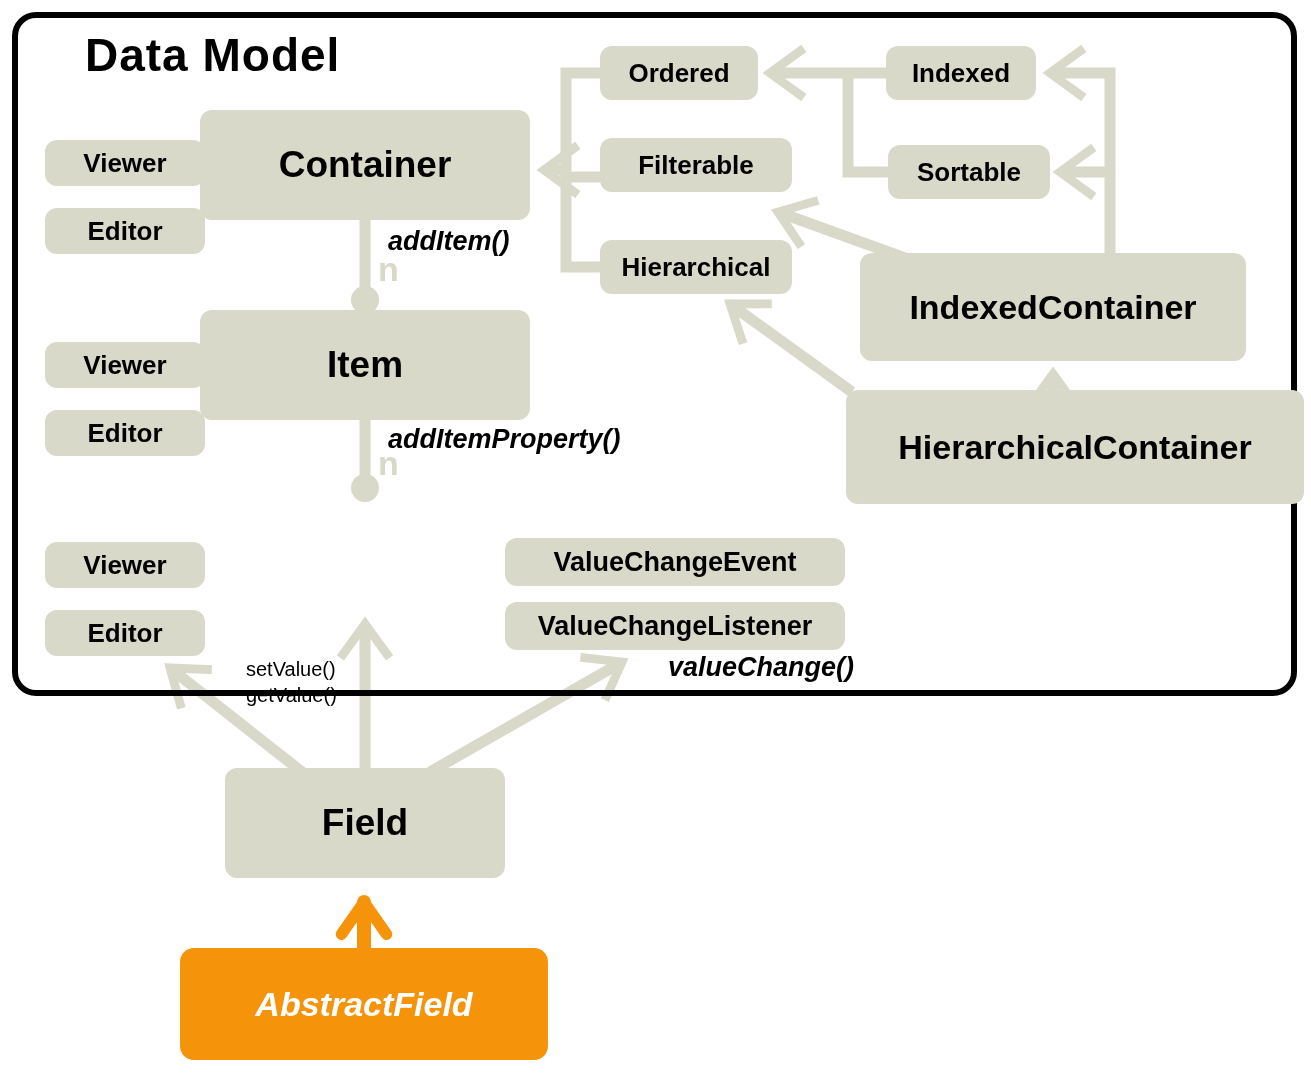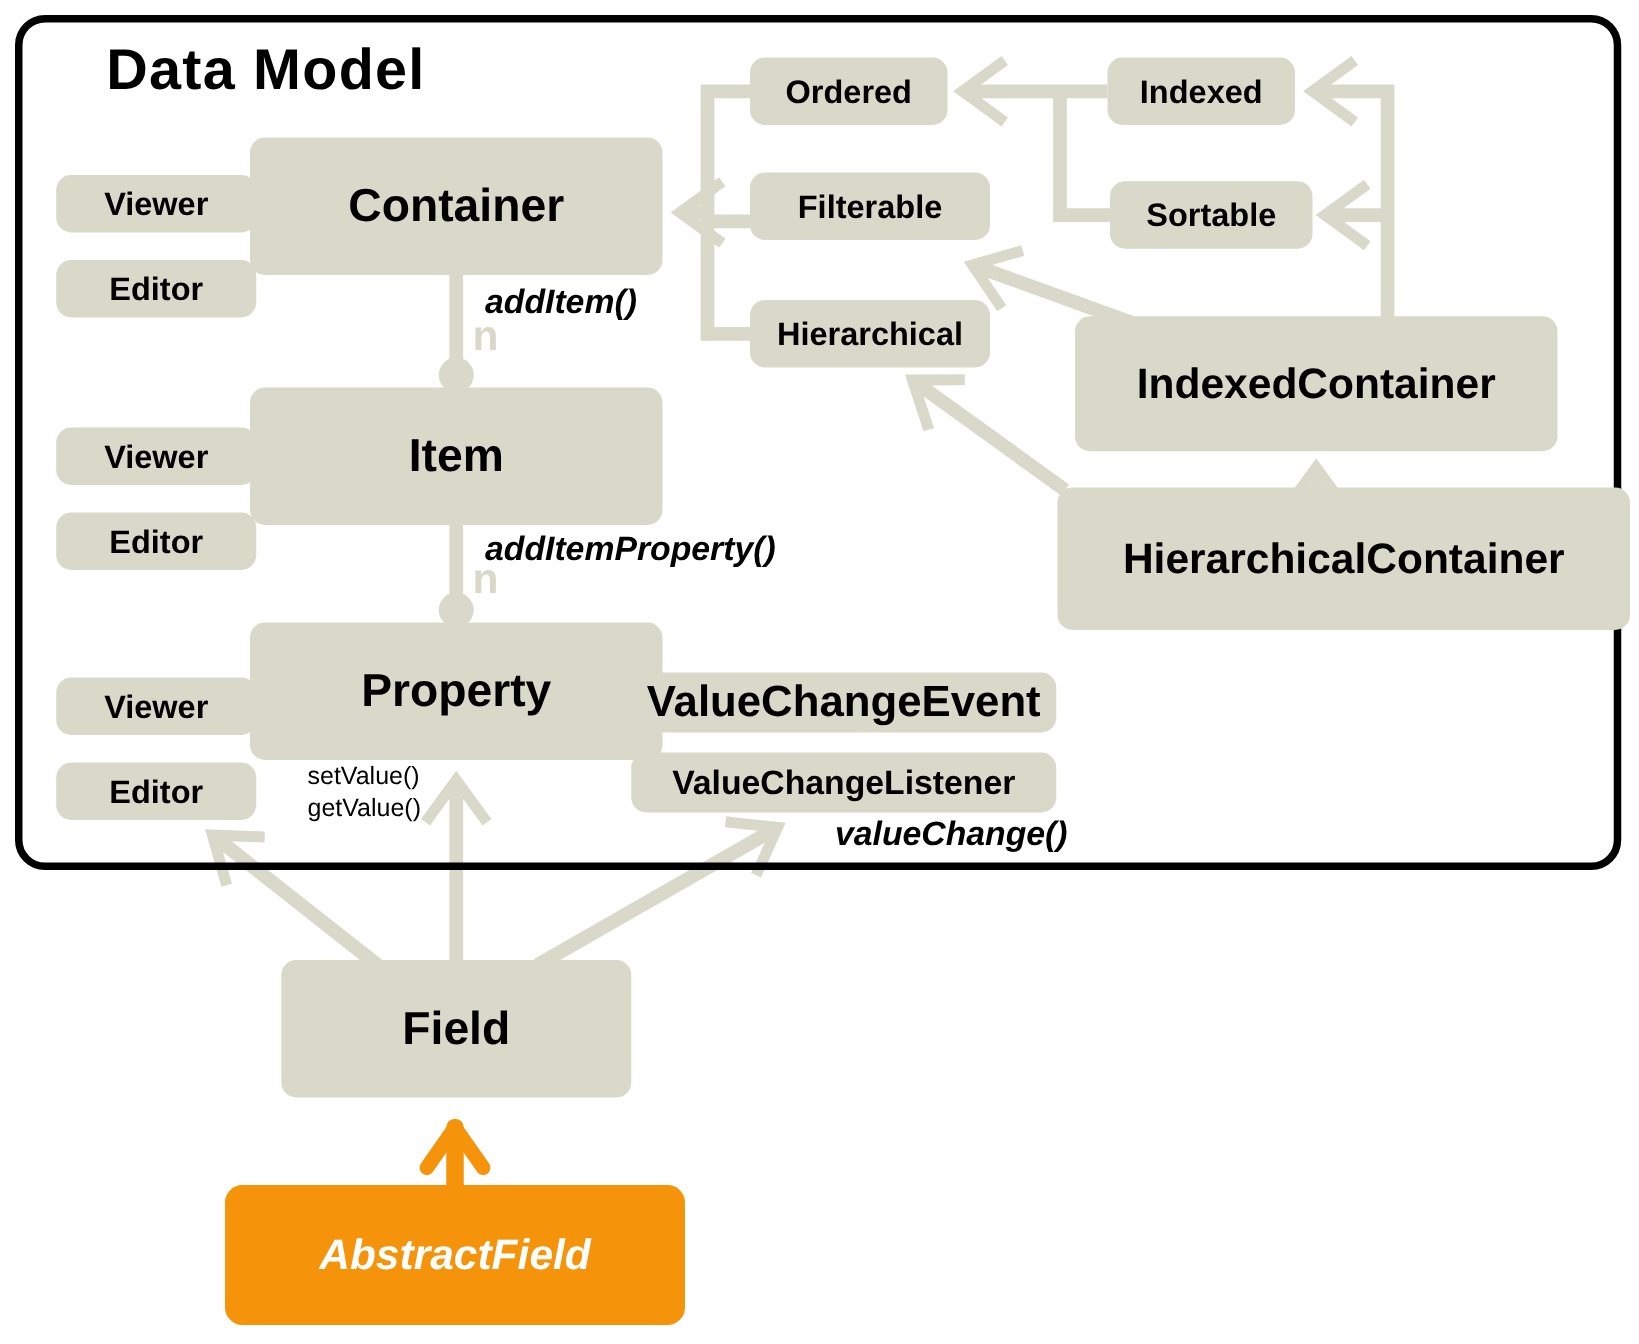--- a/index.html
+++ b/index.html
@@ -73,21 +73,21 @@
     letter-spacing: 1px;
   }
 
   .note {
     position: absolute;
     z-index: 3;
     color: var(--text, #000);
     white-space: nowrap;
   }
   .note.method-big { font-style: italic; font-weight: bold; font-size: 27px; }
-  .note.method-small { font-size: 20px; }
+  .note.method-small { font-size: 20px; margin-top: 48px; }
   .mult {
     position: absolute;
     z-index: 3;
     color: var(--connector, #d8d9c8);
     font-weight: bold;
     font-size: 34px;
   }
 </style>
 </head>
 <body>
@@ -144,25 +144,24 @@
   <div class="box" style="left:600px; top:138px; width:192px; height:54px; font-size:26px;">Filterable</div>
   <div class="box" style="left:888px; top:145px; width:162px; height:54px; font-size:26px;text-align:right;">Sortable</div>
   <div class="box" style="left:860px; top:253px; width:386px; height:108px; font-size:34px;">IndexedContainer</div>
   <div class="box" style="left:600px; top:240px; width:192px; height:54px; font-size:26px;">Hierarchical</div>
   <div class="box" style="left:822px; top:390px; width:458px; height:114px; font-size:34px;margin-left:24px;">HierarchicalContainer</div>
 
   <div class="box" style="left:200px; top:310px; width:330px; height:110px; font-size:37px;">Item</div>
   <div class="box" style="left:45px; top:342px; width:160px; height:46px; font-size:26px;">Viewer</div>
   <div class="box" style="left:45px; top:410px; width:160px; height:46px; font-size:26px;">Editor</div>
 
-  <div class="box" style="left:200px; top:498px; width:330px; height:110px; font-size:37px;">Property</div>
   <div class="box" style="left:45px; top:542px; width:160px; height:46px; font-size:26px;">Viewer</div>
   <div class="box" style="left:45px; top:610px; width:160px; height:46px; font-size:26px;">Editor</div>
 
-  <div class="box" style="left:505px; top:538px; width:340px; height:48px; font-size:35px;">ValueChangeEvent</div>
+  <div class="box" style="left:505px; top:538px; width:340px; height:48px; font-size:27px;">ValueChangeEvent</div>
   <div class="box" style="left:505px; top:602px; width:340px; height:48px; font-size:27px;">ValueChangeListener</div>
 
   <div class="box" style="left:225px; top:768px; width:280px; height:110px; font-size:37px;">Field</div>
   <div class="box accent" style="left:180px; top:948px; width:368px; height:112px; font-size:34px;">AbstractField</div>
 
   <div class="note method-big" style="left:388px; top:226px;text-align:right;">addItem()</div>
   <div class="mult" style="left:378px; top:250px;">n</div>
 
   <div class="note method-big" style="left:388px; top:424px;">addItemProperty()</div>
   <div class="mult" style="left:378px; top:444px;">n</div>

